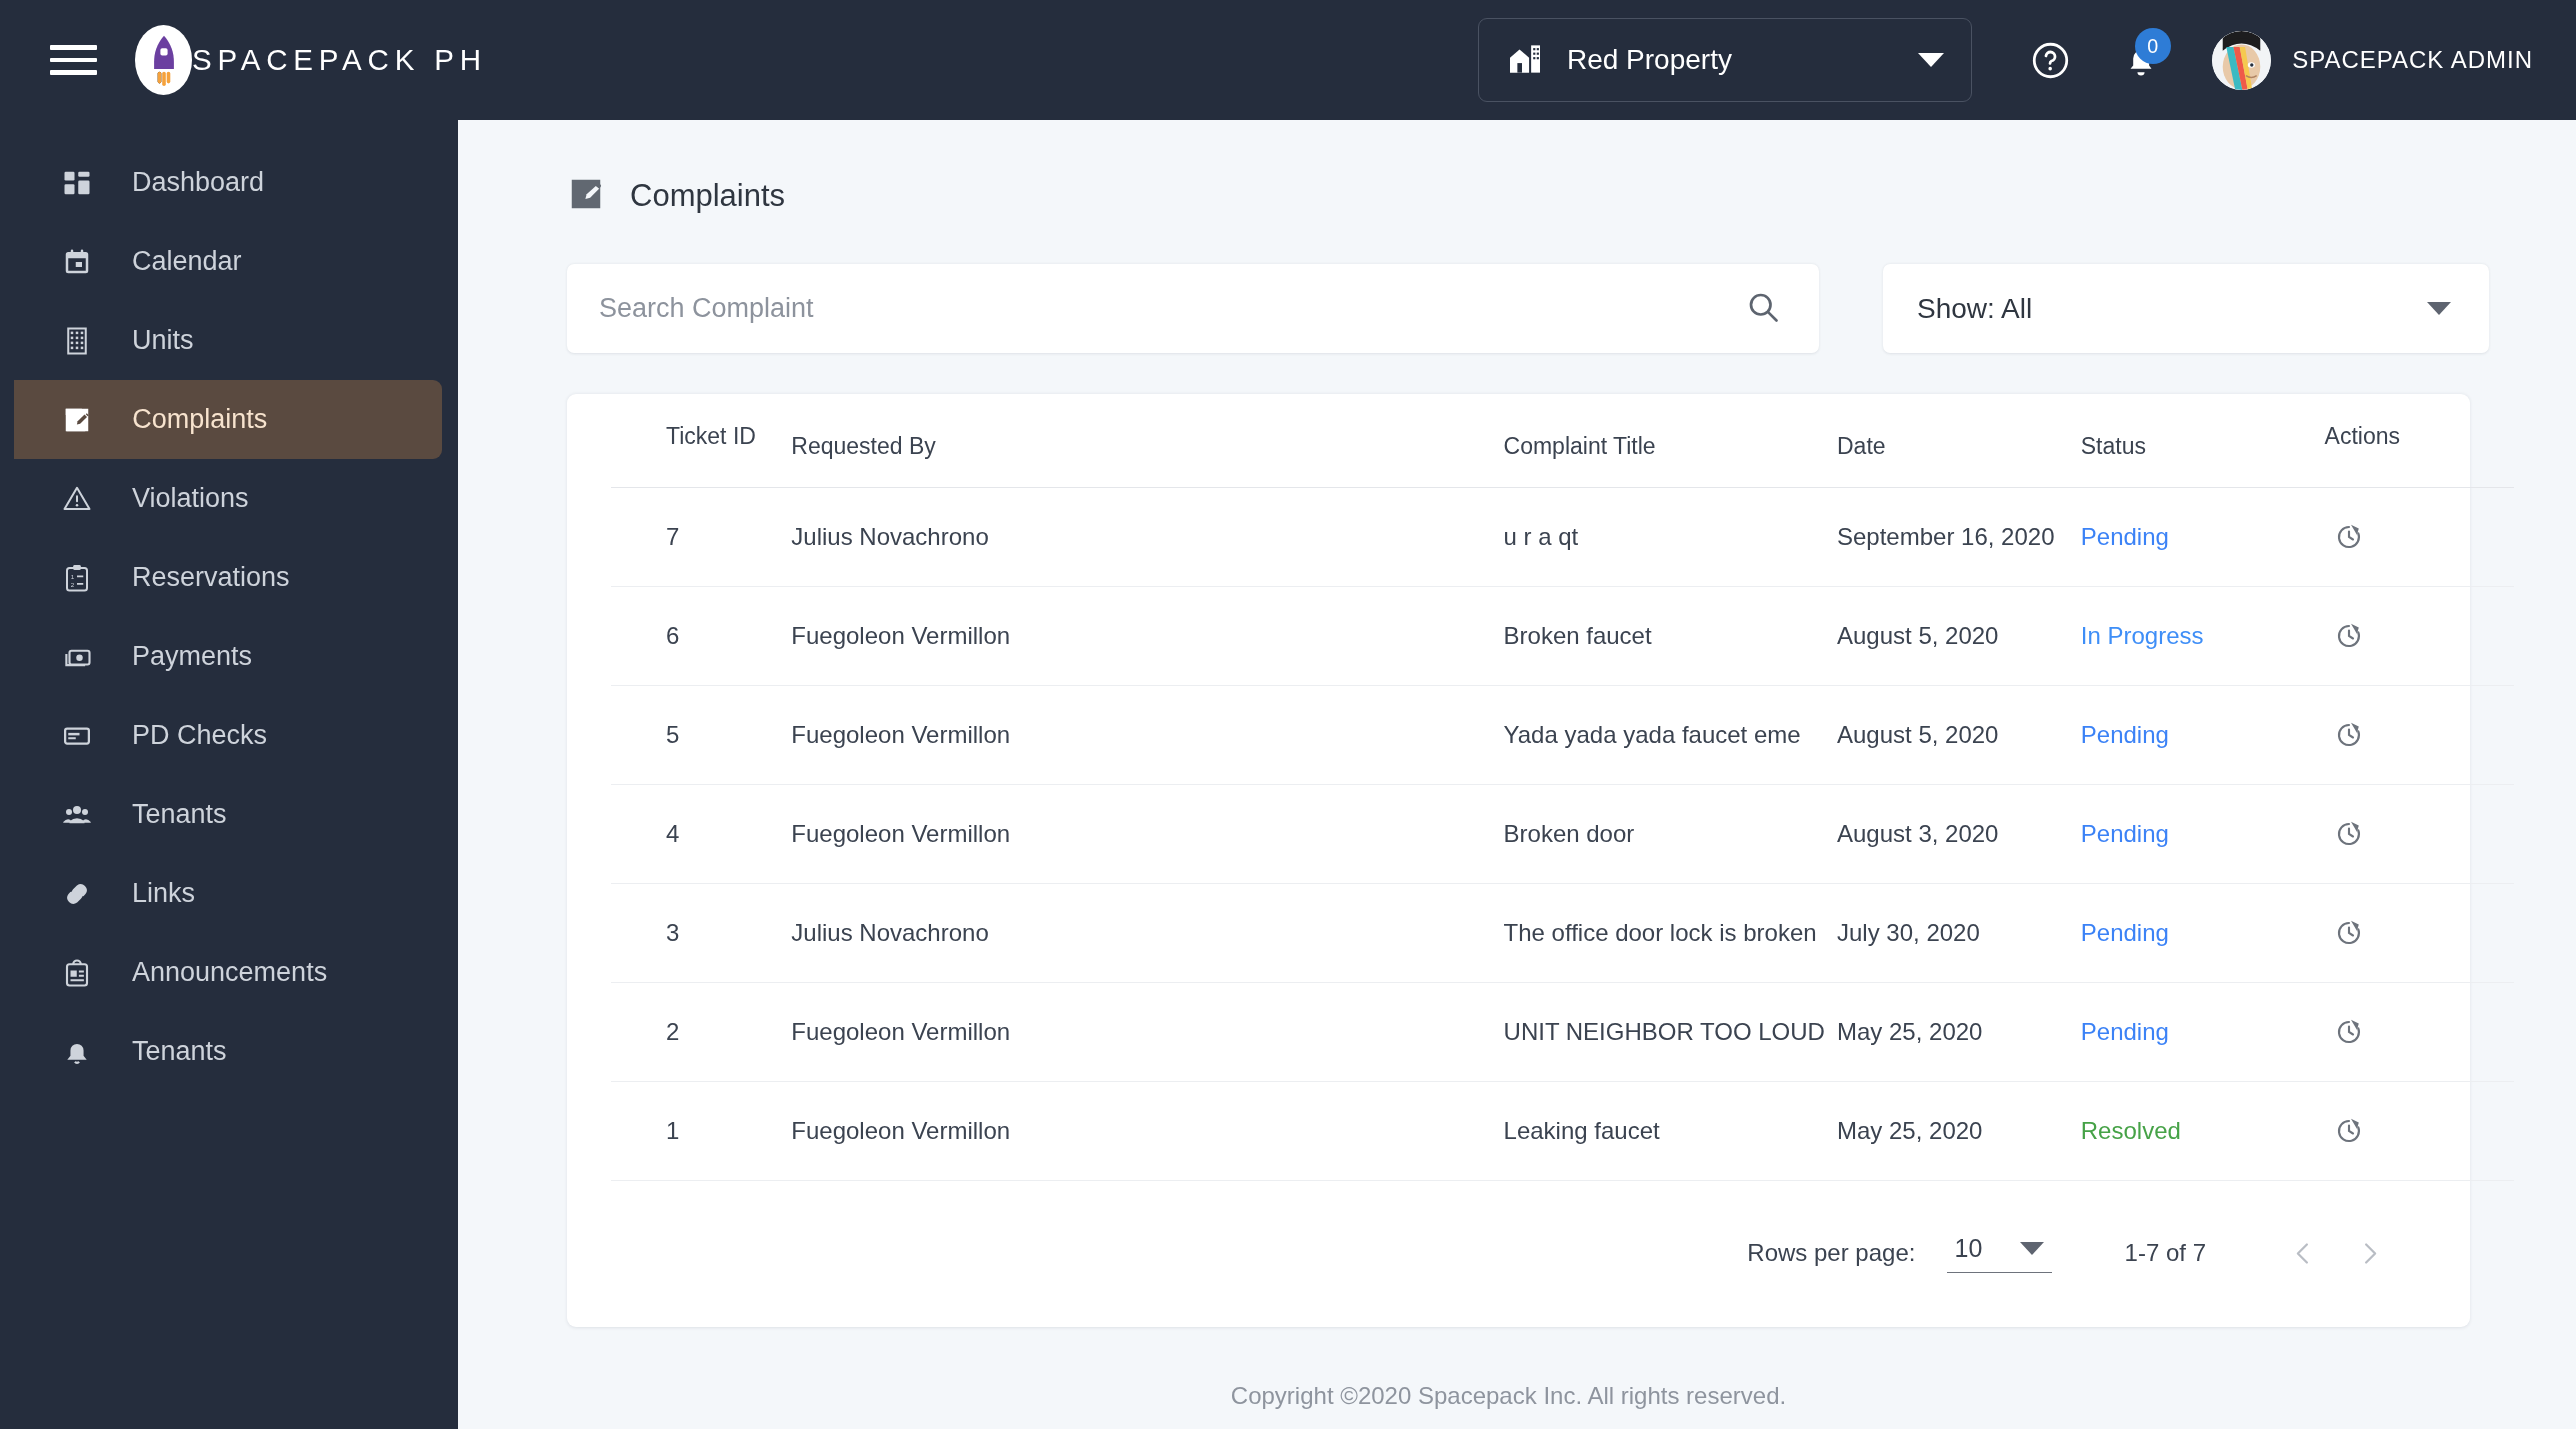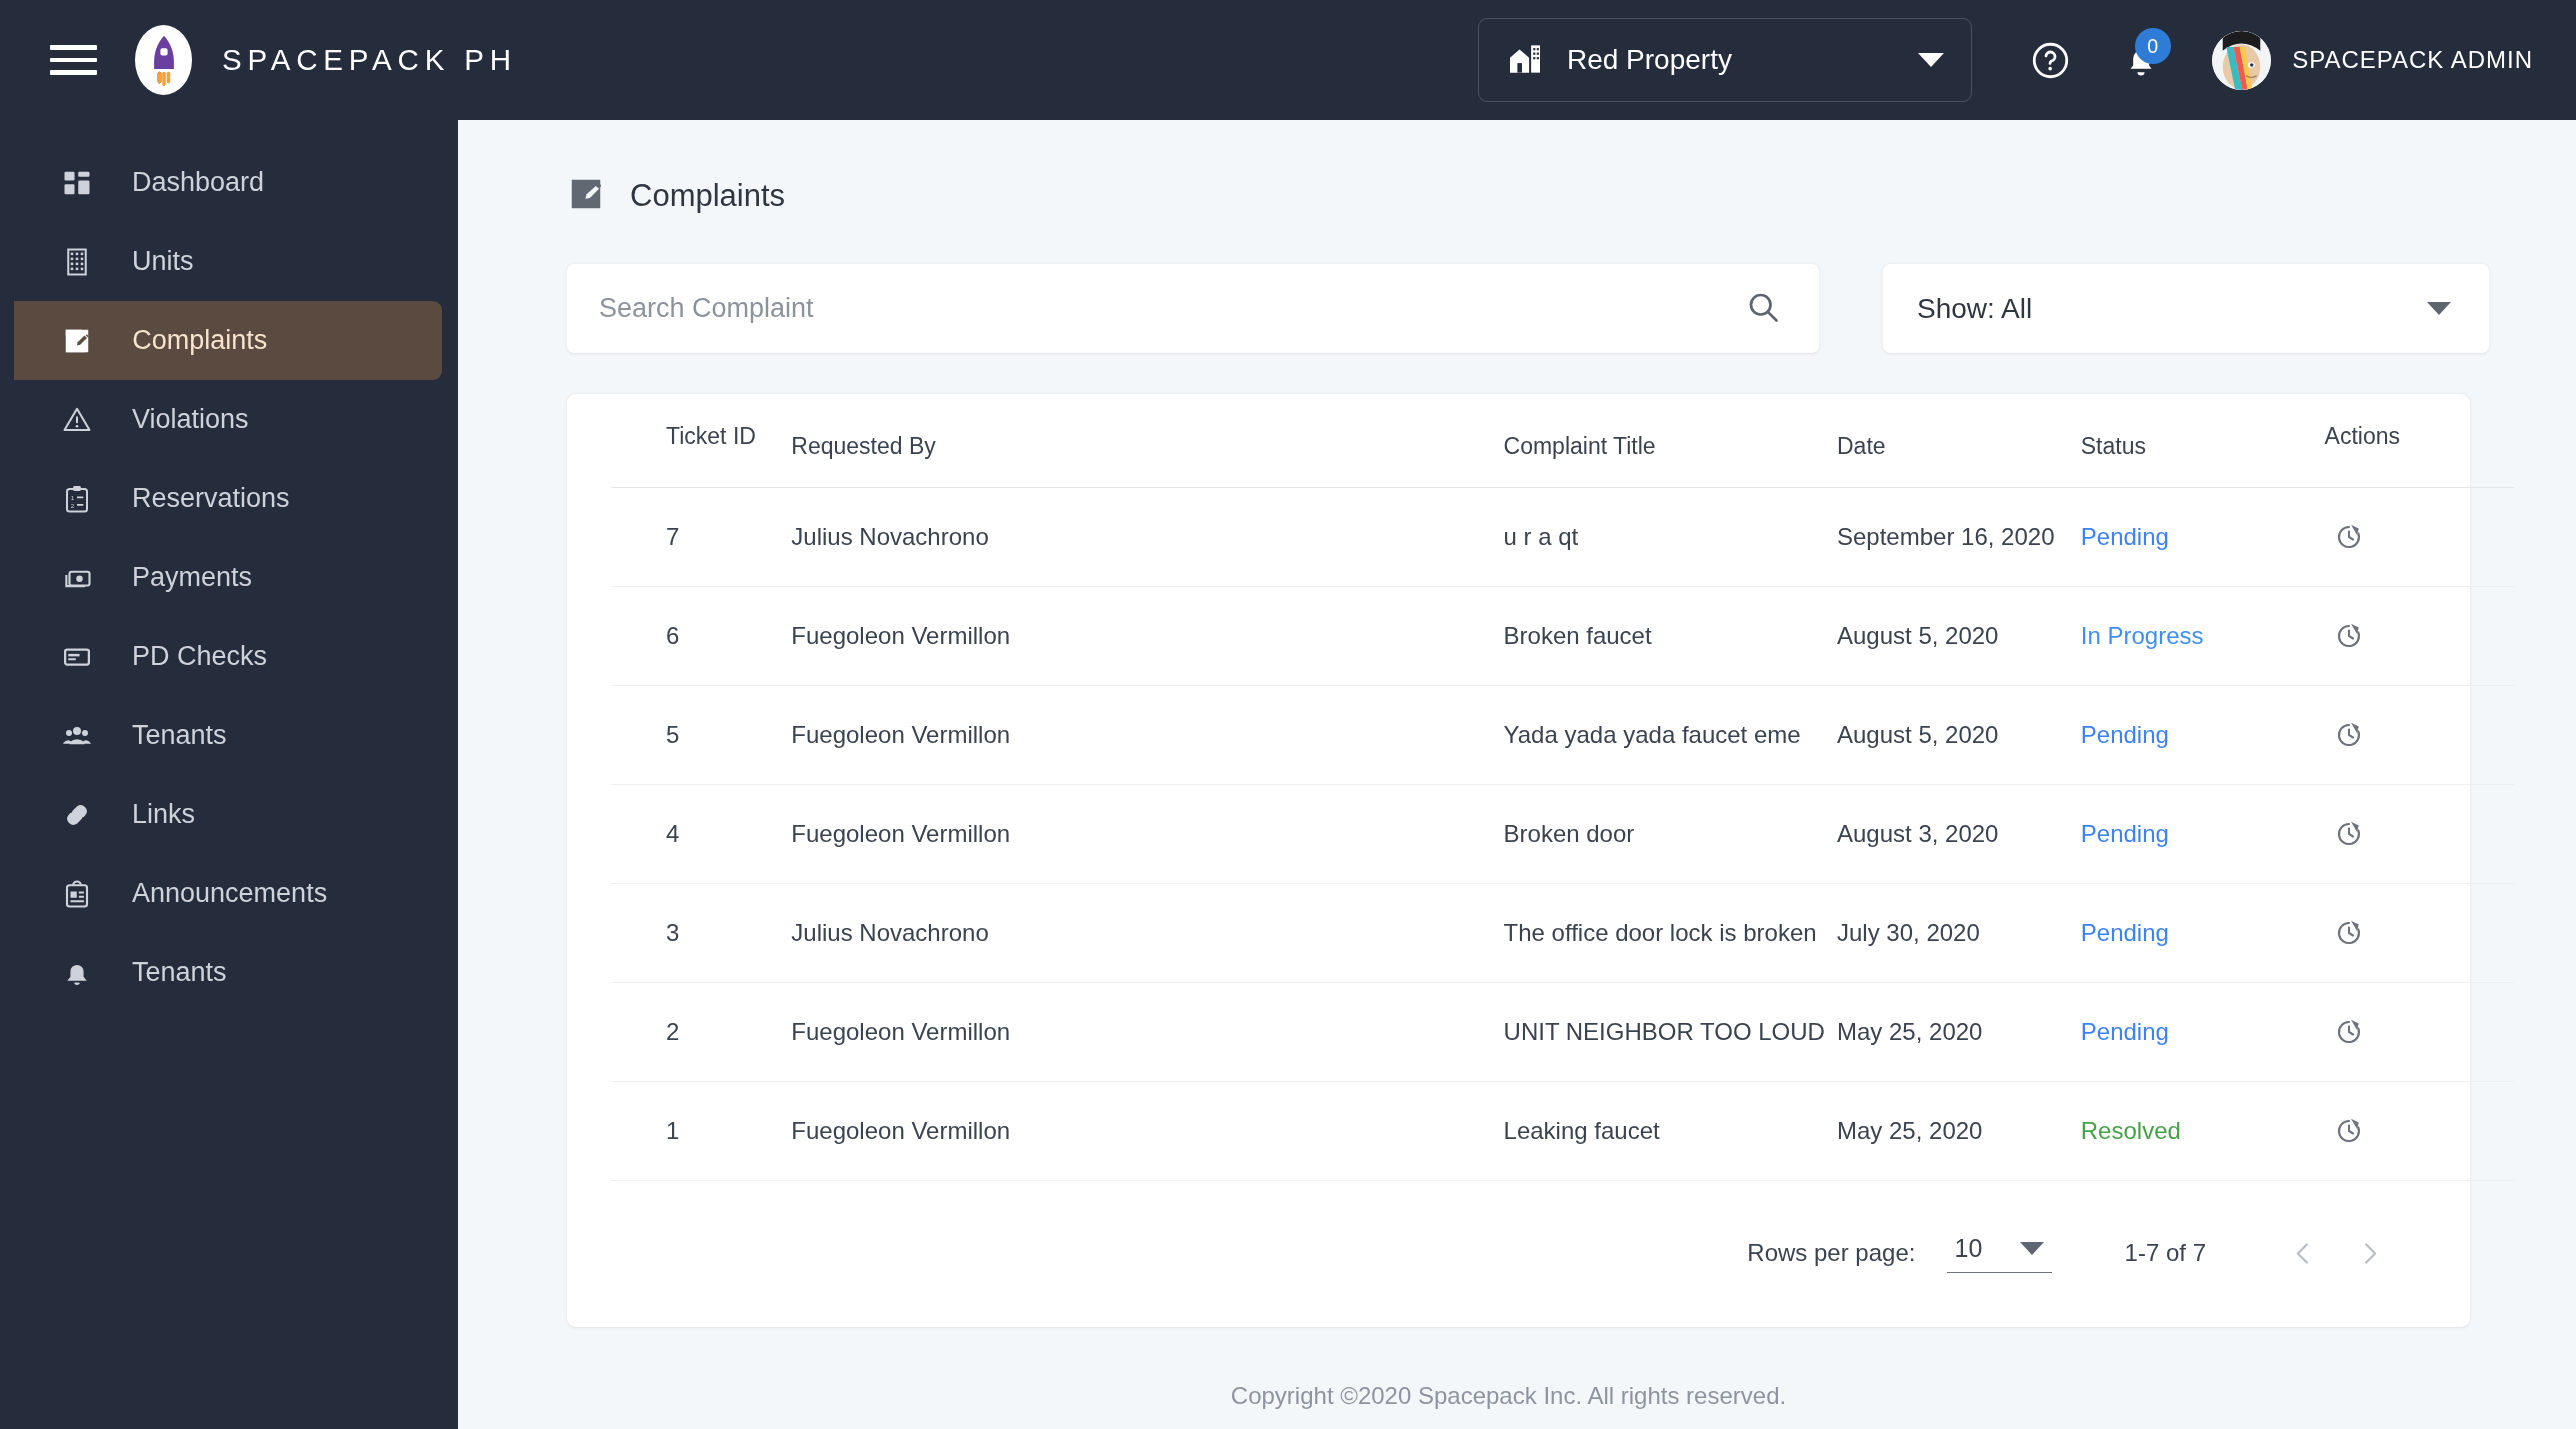--- a/index.html
+++ b/index.html
@@ -14,21 +14,21 @@
   
   .header {
     height: 120px; min-height: 120px;
     background: #252d3d;
     display: flex; align-items: center;
     padding: 0 43px 0 50px;
     position: relative; z-index: 20;
   }
   .hamburger { width: 47px; height: 36px; display:flex; flex-direction:column; justify-content:center; gap:8px; cursor:pointer; }
   .hamburger span { display:block; height:4.5px; background:#ffffff; border-radius:0.9px; width:47px; }
-  .brand { display:flex; align-items:center; gap:30px; margin-left: 38px; }
+  .brand { display:flex; align-items:center; margin-left: 38px; }
   .logo-oval {
     width: 57px; height: 70px; background:#ffffff; border-radius:50%;
     display:flex; align-items:center; justify-content:center;
   }
   .brand-name {
     color:#ffffff; font-size:29.5px; letter-spacing:5.8px; font-weight:400;
     white-space: nowrap;
   }
   .header-spacer { flex: 1; }
   .property-select {
@@ -243,20 +243,31 @@
           <svg width="30" height="30" viewBox="0 0 24 24">
               <rect x="2" y="3" width="8" height="7" rx="1"></rect>
               <rect x="13" y="3" width="9" height="4" rx="1"></rect>
               <rect x="13" y="10" width="9" height="11" rx="1"></rect>
               <rect x="2" y="13" width="8" height="8" rx="1"></rect>
             </svg>
         </span>
         <span>Dashboard</span>
       </div>
 
+      <div class="nav-item">
+        <span class="ico">
+          <svg width="30" height="30" viewBox="0 0 24 24">
+              <path d="M5 4h14a2 2 0 0 1 2 2v13a2 2 0 0 1-2 2H5a2 2 0 0 1-2-2V6a2 2 0 0 1 2-2zm0 5v10h14V9z"></path>
+              <rect x="7" y="2" width="2" height="4" rx="1"></rect>
+              <rect x="15" y="2" width="2" height="4" rx="1"></rect>
+              <rect x="11" y="12" width="5" height="4"></rect>
+            </svg>
+        </span>
+        <span>Calendar</span>
+      </div>
 
       <div class="nav-item">
         <span class="ico">
           <svg width="30" height="30" viewBox="0 0 24 24">
               <path d="M5 2h14v20H5z" fill="none" stroke="currentColor" stroke-width="1.6"></path>
               <g>
             <rect x="7" y="4.5" width="2" height="2"></rect>
                 <rect x="11" y="4.5" width="2" height="2"></rect>
                 <rect x="15" y="4.5" width="2" height="2"></rect>
             <rect x="7" y="8.5" width="2" height="2"></rect>

